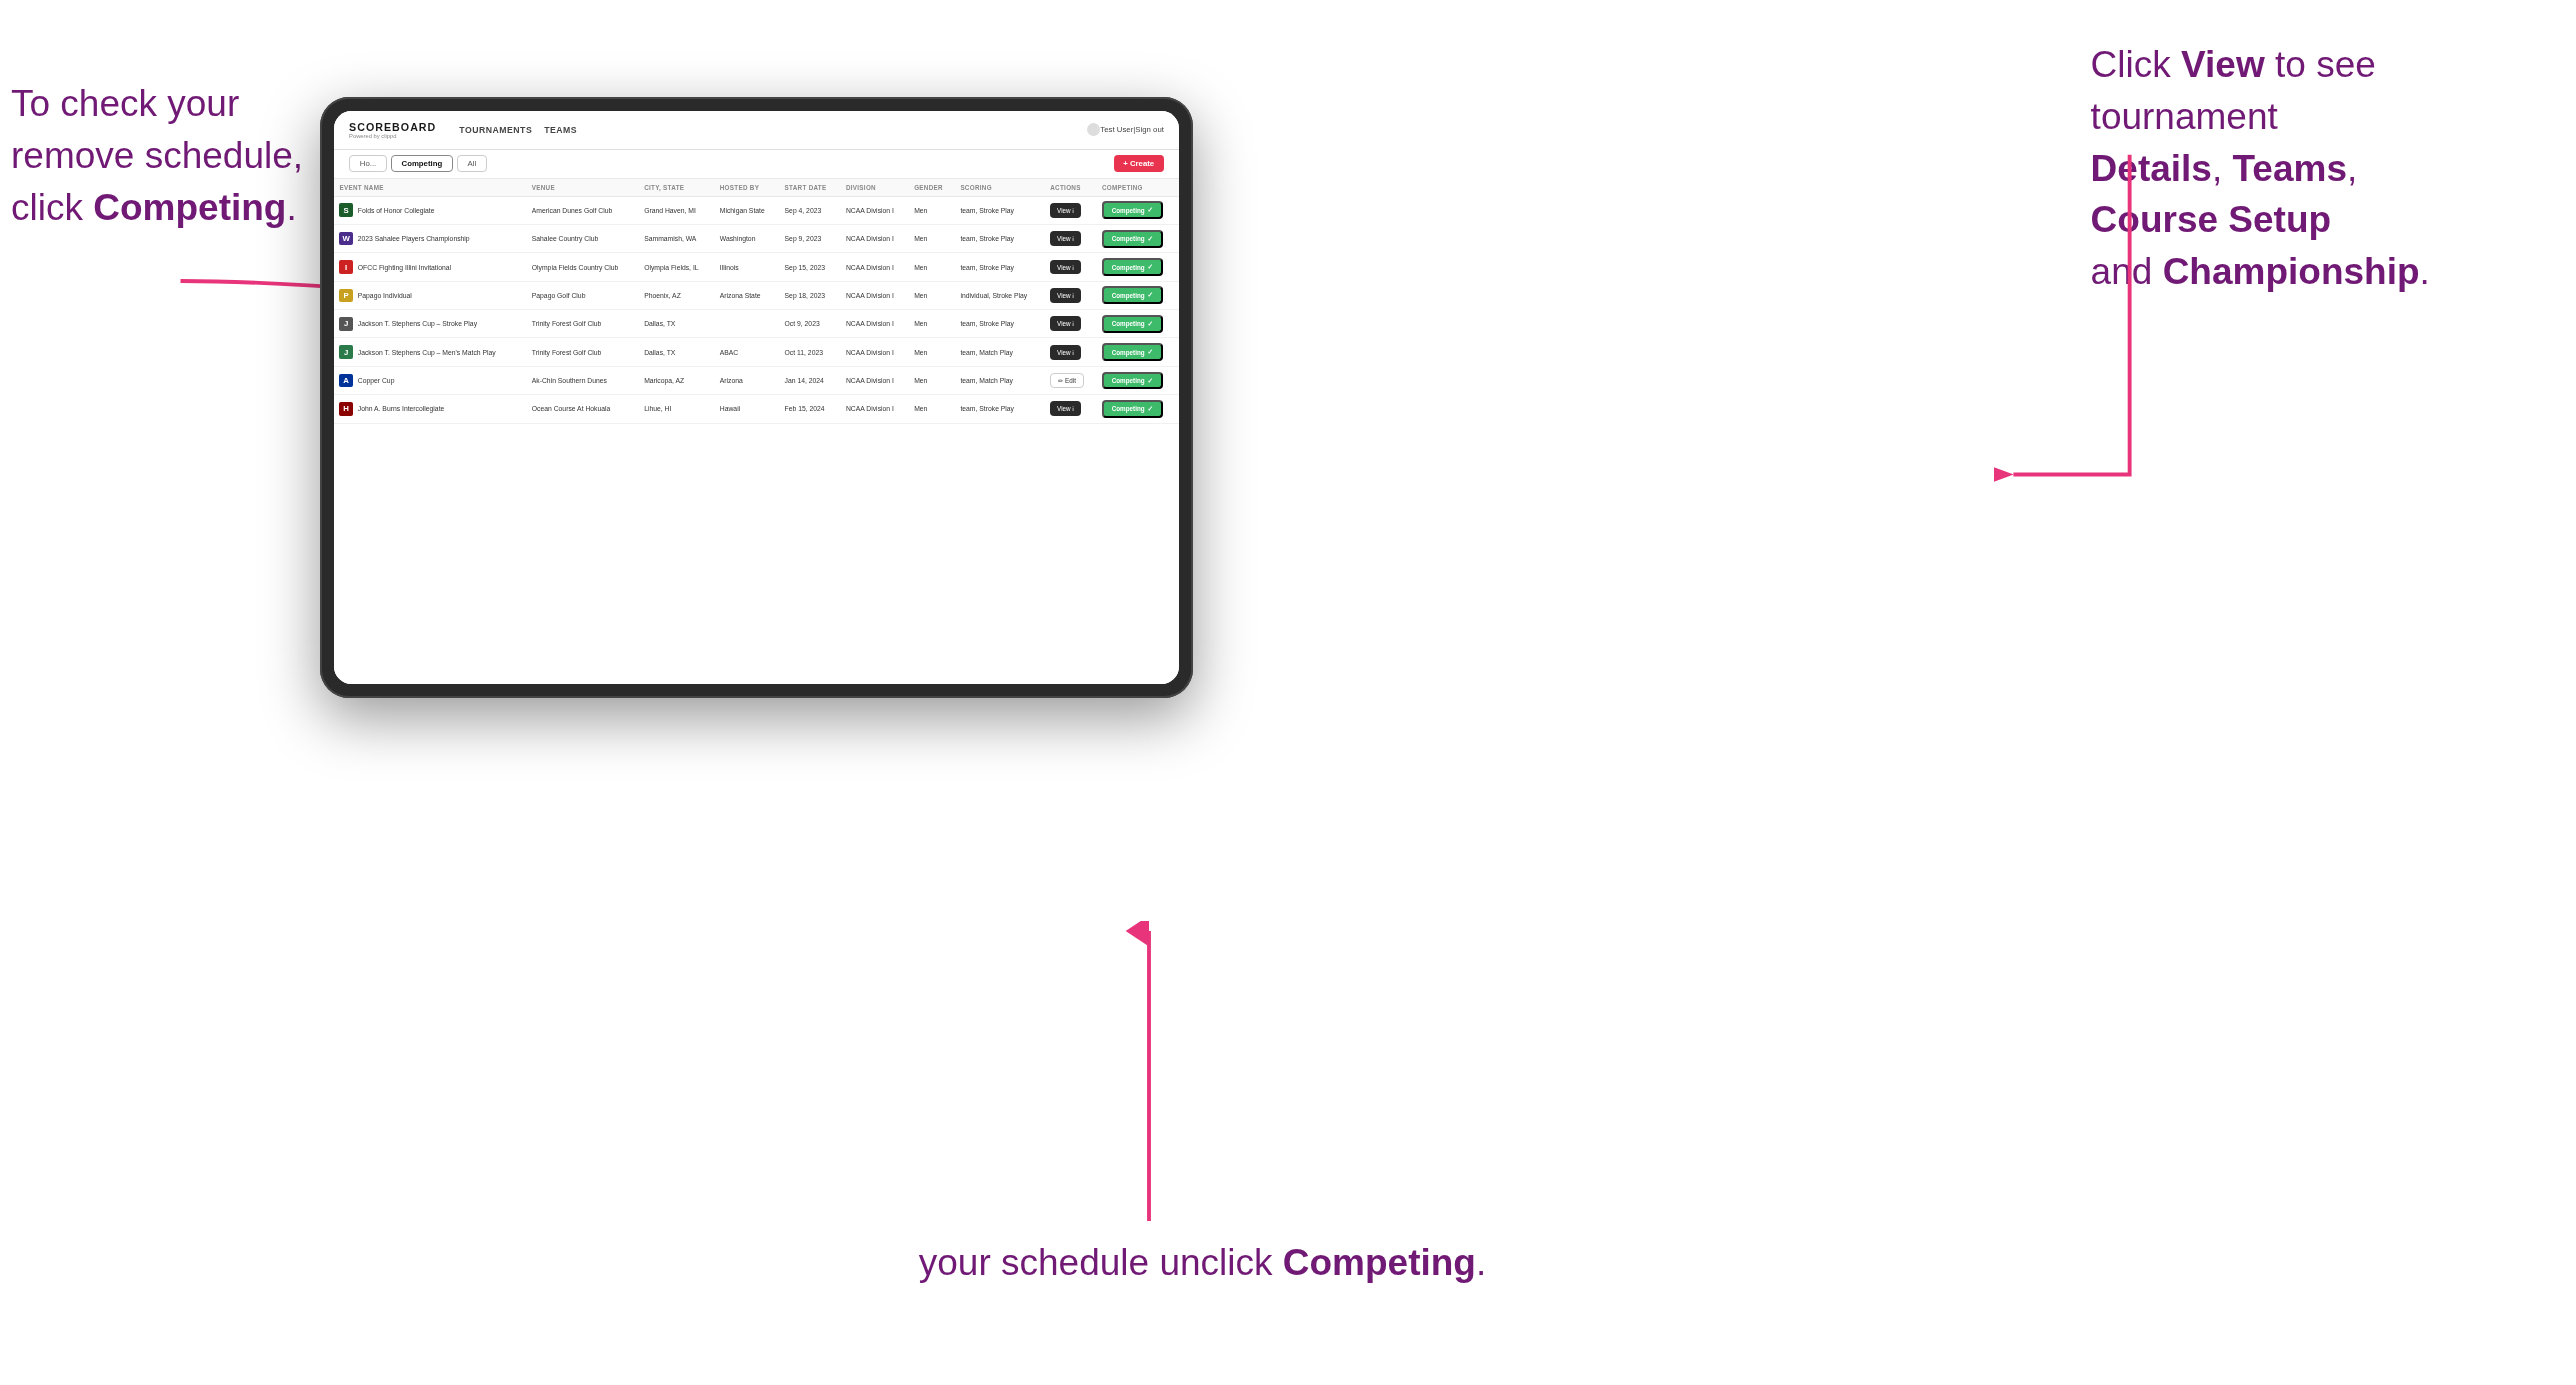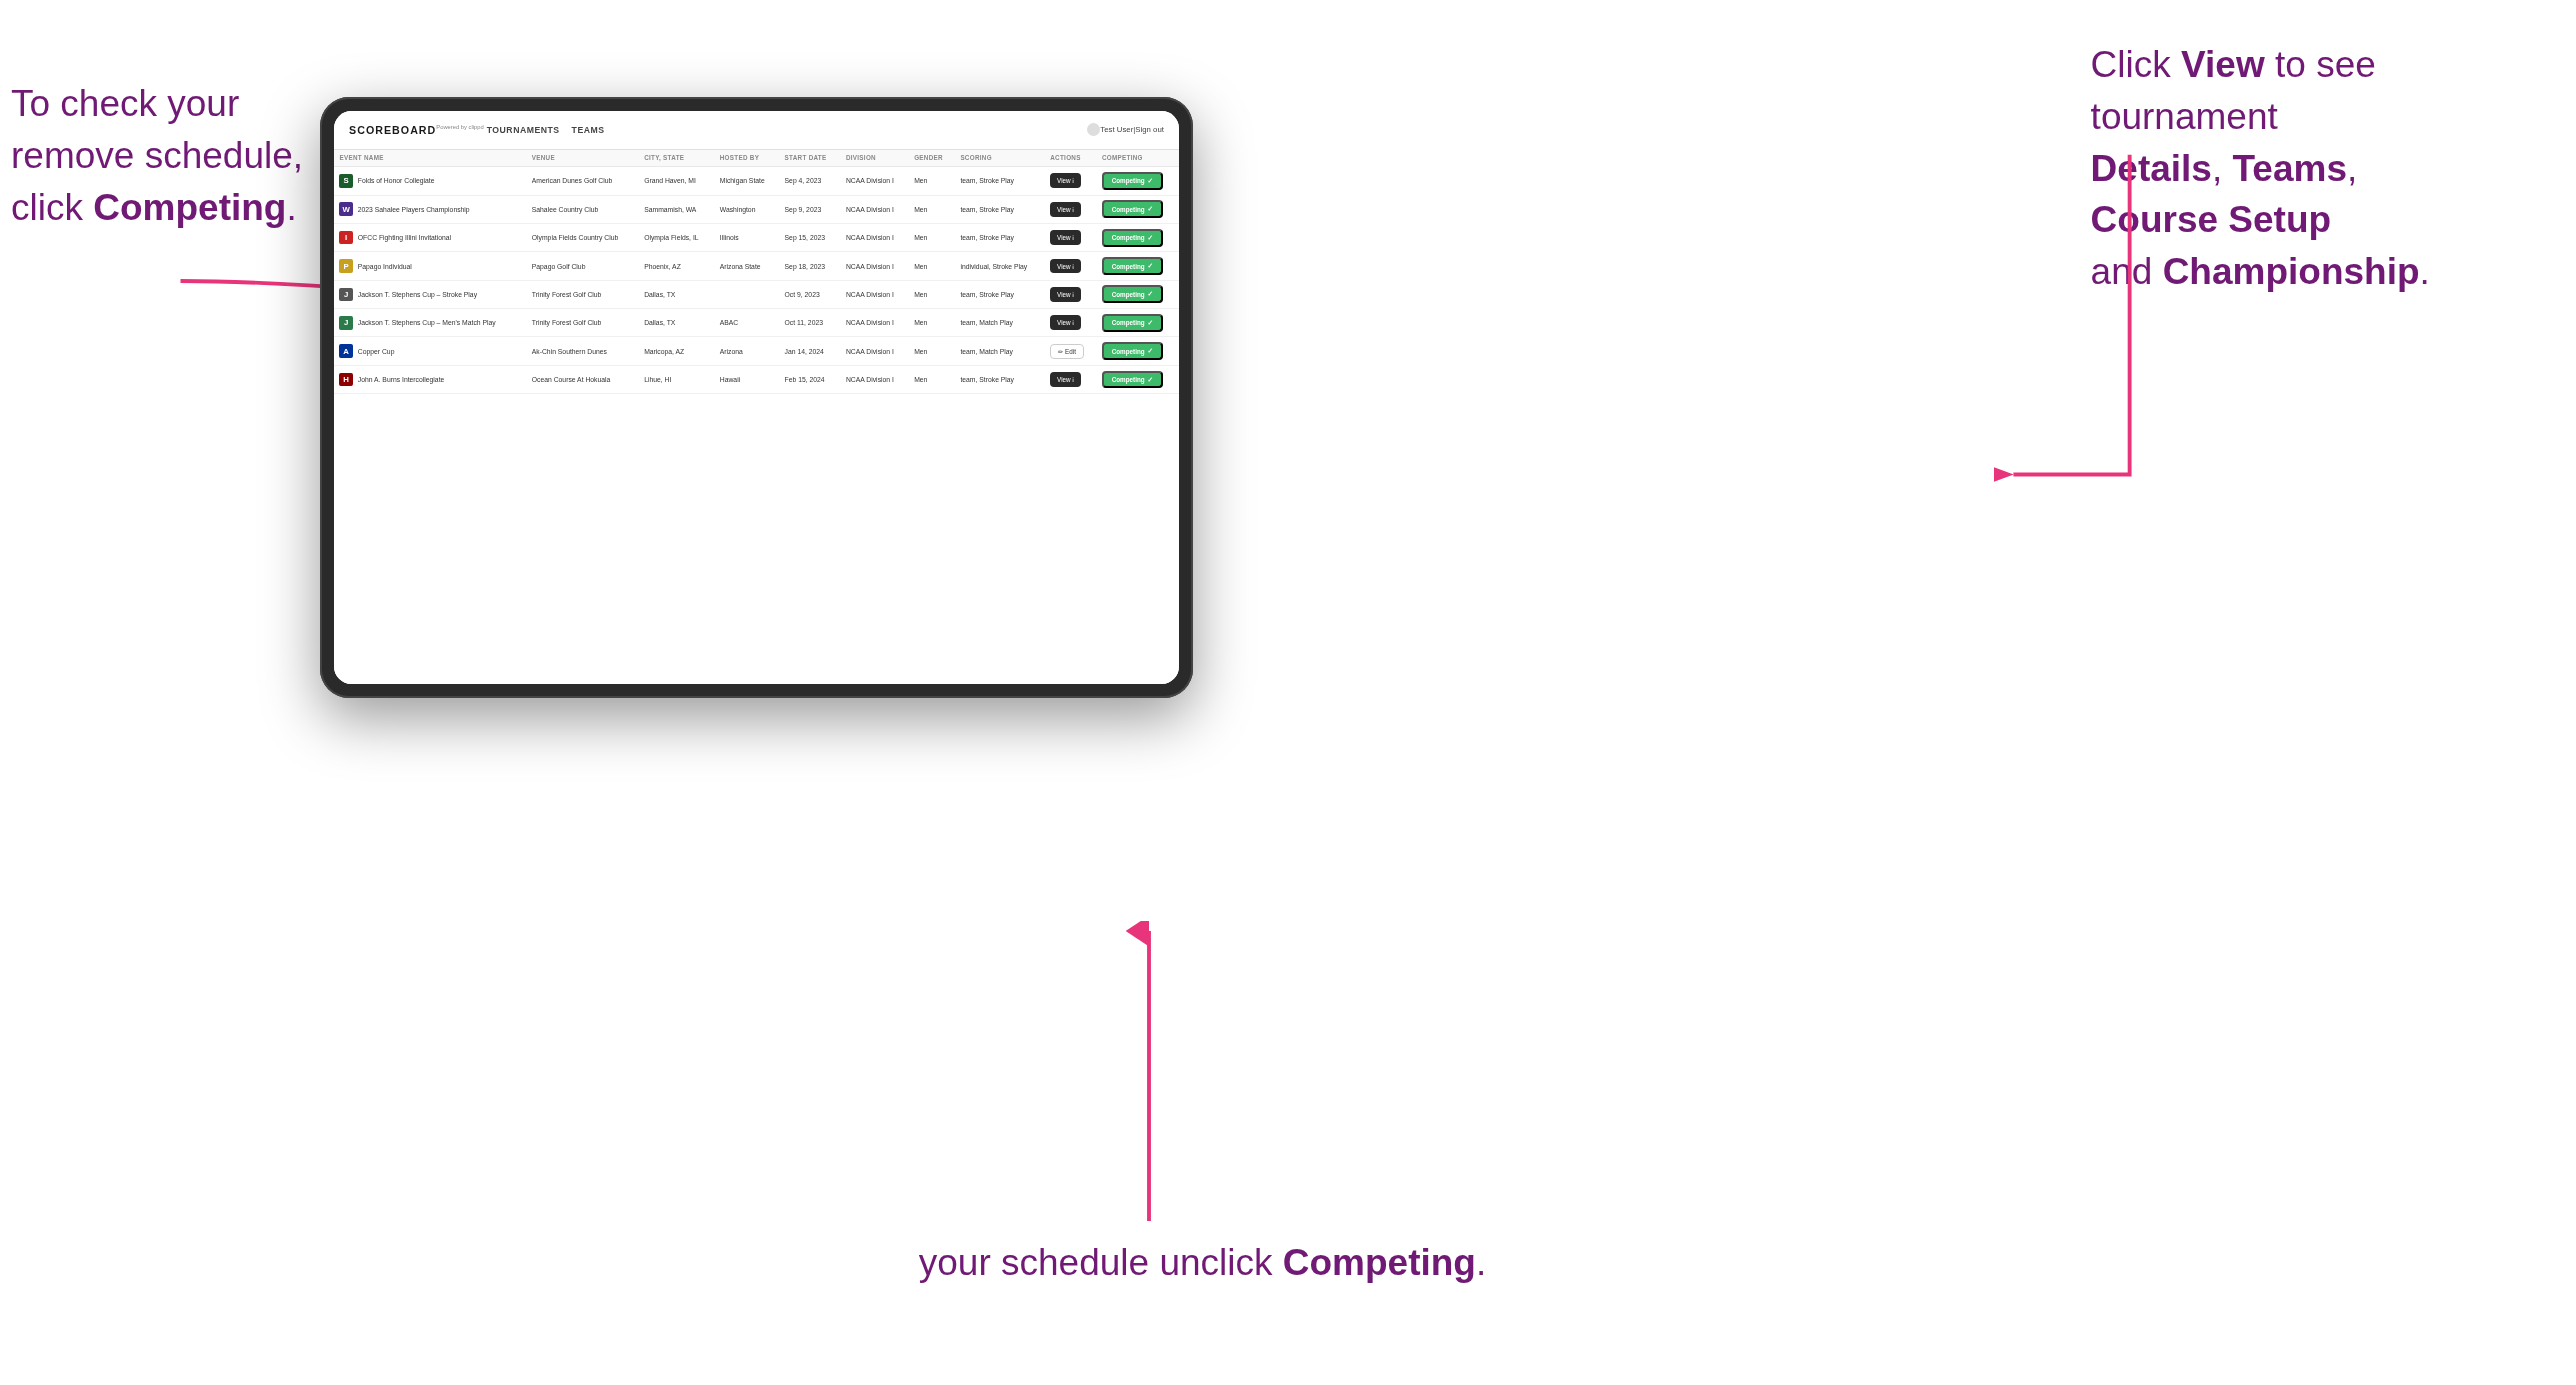--- a/index.html
+++ b/index.html
@@ -69,22 +69,22 @@
       border-bottom: 1px solid #e0e0e0;
       padding: 0 15.5px;
       display: flex;
       align-items: center;
       height: 39px;
       flex-shrink: 0;
     }
 
     .nav-logo {
       display: flex;
-      flex-direction: row;
-      margin-right: 3px;
+      flex-direction: column;
+      margin-right: 23px;
     }
 
     .nav-logo-title {
       font-size: 10.7px;
       font-weight: 900;
       letter-spacing: 1px;
       color: #1a1a1a;
     }
 
     .nav-logo-sub {
@@ -328,20 +328,28 @@
         <span class="nav-link">TEAMS</span>
       </div>
       <div class="nav-right">
         <div class="nav-user-icon"></div>
         <span>Test User</span>
         <span>|</span>
         <span style="cursor:pointer; color:#444;">Sign out</span>
       </div>
     </div>
 
+    <div class="toolbar">
+      <div class="toolbar-tabs">
+        <button class="tab-btn">Ho...</button>
+        <button class="tab-btn active">Competing</button>
+        <button class="tab-btn">All</button>
+      </div>
+      <button class="create-btn">+ Create</button>
+    </div>
 
     <div class="table-wrapper">
       <table>
         <thead>
           <tr>
             <th>EVENT NAME</th>
             <th>VENUE</th>
             <th>CITY, STATE</th>
             <th>HOSTED BY</th>
             <th>START DATE</th>

